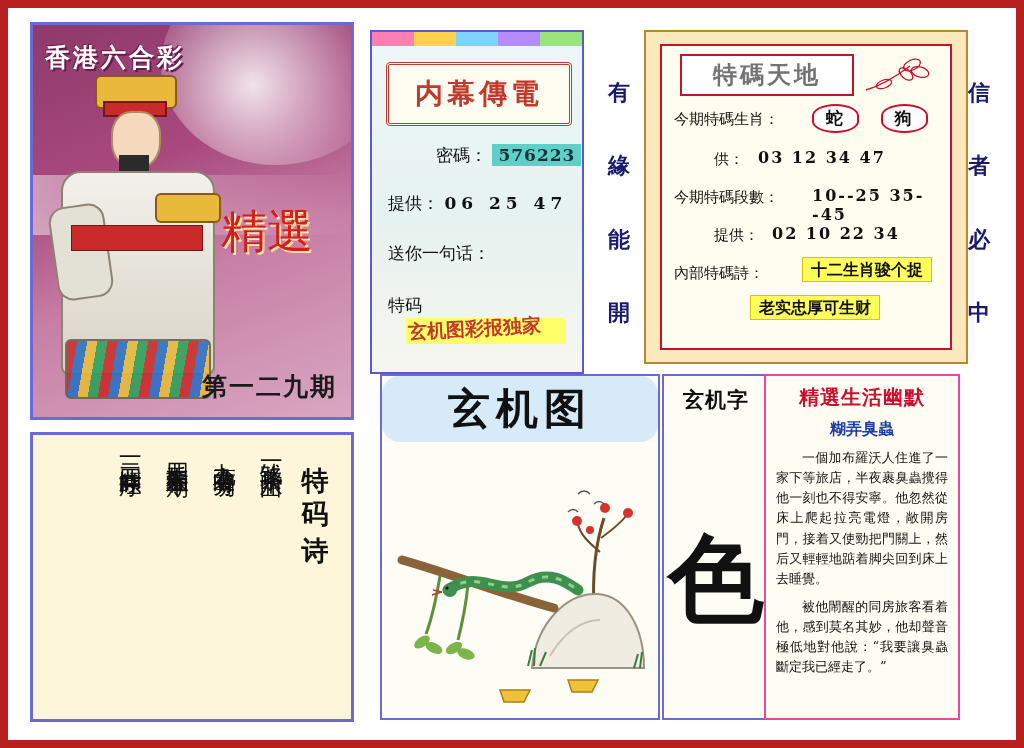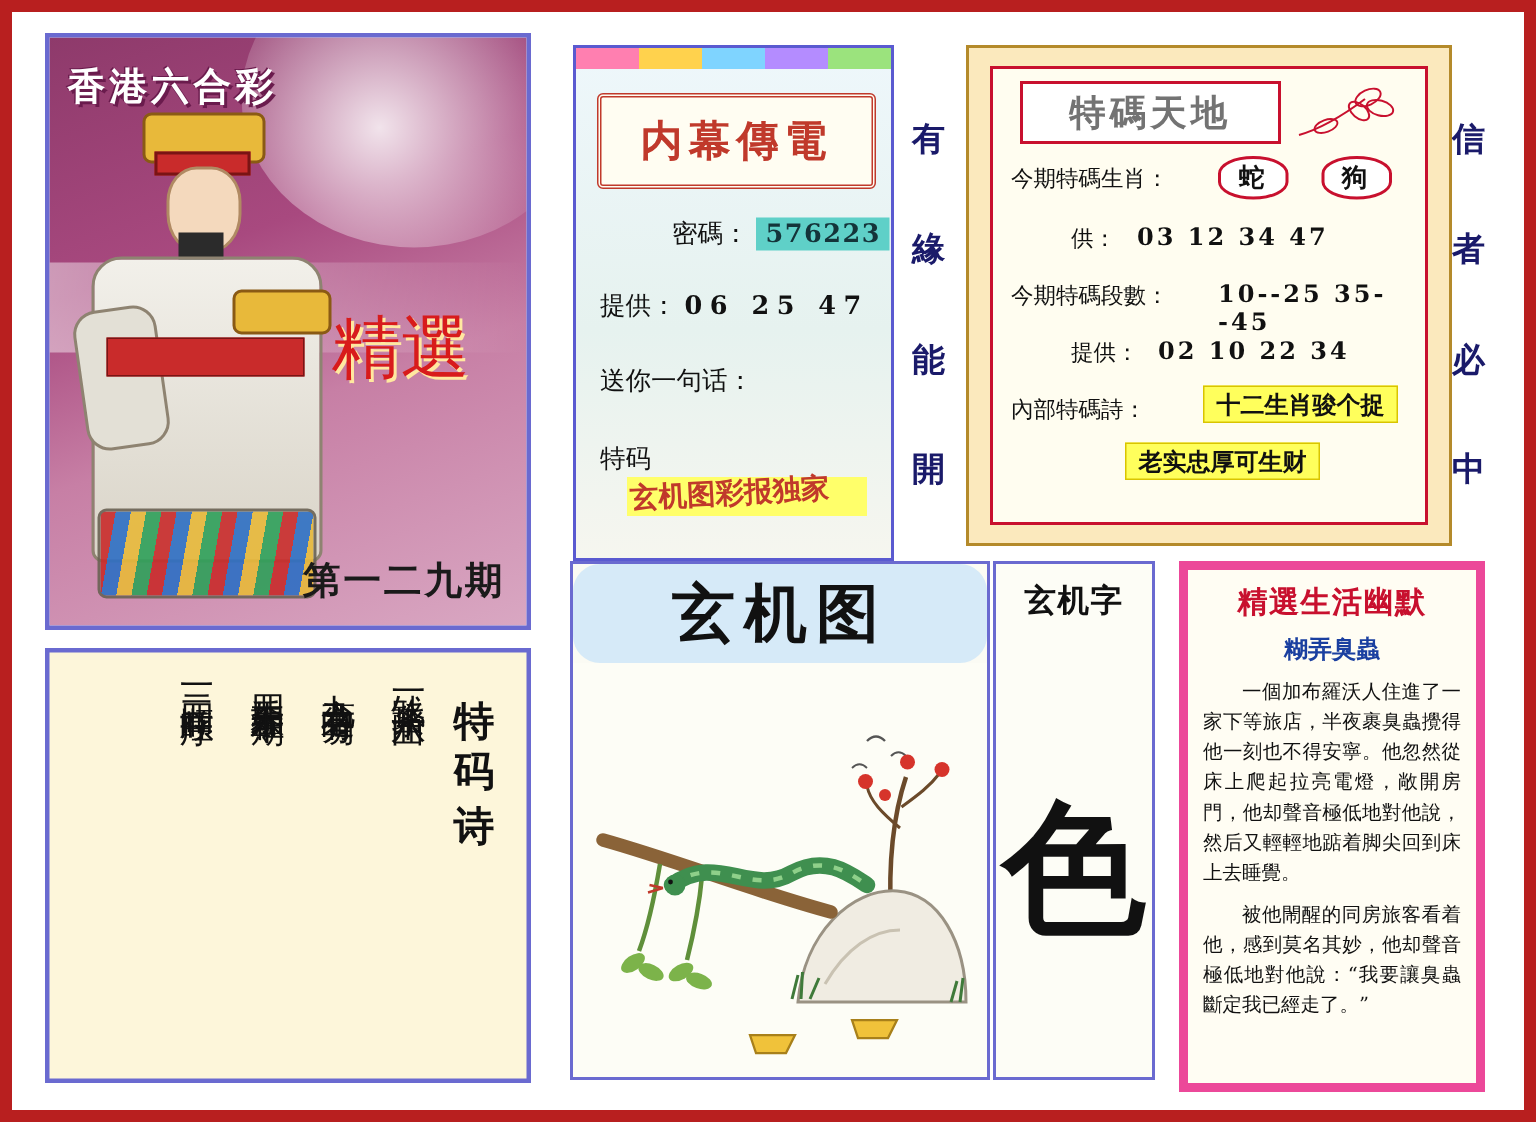--- a/index.html
+++ b/index.html
@@ -84,21 +84,21 @@
     margin-right:6px;line-height:1.45;
   }
   #poem .line{
     font-size:23px;color:#111;
     font-family:"DejaVu Serif","Liberation Serif",serif;
     line-height:1.35;padding:0 7px;
   }
 
   
   #neimu{
-    position:absolute;left:374px;top:22px;width:210px;height:340px;
+    position:absolute;left:362px;top:22px;width:210px;height:340px;
     border:2px solid #5a5ad0;
     background:linear-gradient(180deg,#eef7fb 0%,#e6f2ef 55%,#f6f6ef 100%);
   }
   #neimu .topbars{position:absolute;left:0;right:0;top:0;height:14px;display:flex;}
   #neimu .topbars i{flex:1;height:100%;display:block;}
   #neimu .plaque{
     position:absolute;left:14px;top:30px;width:180px;height:58px;
     border:3px double #c0392b;background:#fffdf2;border-radius:4px;
     display:flex;align-items:center;justify-content:center;
   }
@@ -199,22 +199,22 @@
     font-family:"DejaVu Serif","Liberation Serif",serif;letter-spacing:1px;
   }
   #xuanzi .big{
     position:absolute;left:0;right:0;top:140px;text-align:center;
     font-size:96px;font-weight:bold;color:#111;
     font-family:"DejaVu Serif","Liberation Serif",serif;
   }
 
   
   #humor{
-    position:absolute;left:778px;top:366px;width:192px;height:342px;
-    border:6px solid #ec4899;background:#fffdf3;
+    position:absolute;left:756px;top:366px;width:192px;height:342px;
+    border:2px solid #ec4899;background:#fffdf3;
   }
   #humor .h1{
     margin:8px 6px 0;text-align:center;
     font-size:20px;font-weight:bold;color:#c8102e;letter-spacing:1px;
     font-family:"DejaVu Serif","Liberation Serif",serif;
   }
   #humor .h2{
     margin:8px 6px 0;text-align:center;
     font-size:16px;font-weight:bold;color:#1a3fa0;
     font-family:"DejaVu Serif","Liberation Serif",serif;
@@ -391,17 +391,17 @@
   </div>
 
   <div id="xuanzi">
     <div class="lbl">玄机字</div>
     <div class="big">色</div>
   </div>
 
   <div id="humor">
     <div class="h1">精選生活幽默</div>
     <div class="h2">糊弄臭蟲</div>
-    <p>一個加布羅沃人住進了一家下等旅店，半夜裹臭蟲攪得他一刻也不得安寧。他忽然從床上爬起拉亮電燈，敞開房門，他却聲音極低地對他說，然后又輕輕地踮着脚尖回到床上去睡覺。</p>
+    <p>一個加布羅沃人住進了一家下等旅店，半夜裹臭蟲攪得他一刻也不得安寧。他忽然從床上爬起拉亮電燈，敞開房門，接着又使勁把門關上，然后又輕輕地踮着脚尖回到床上去睡覺。</p>
     <p>被他閙醒的同房旅客看着他，感到莫名其妙，他却聲音極低地對他說：“我要讓臭蟲斷定我已經走了。”</p>
   </div>
 
 </div>
 
 </body></html>

